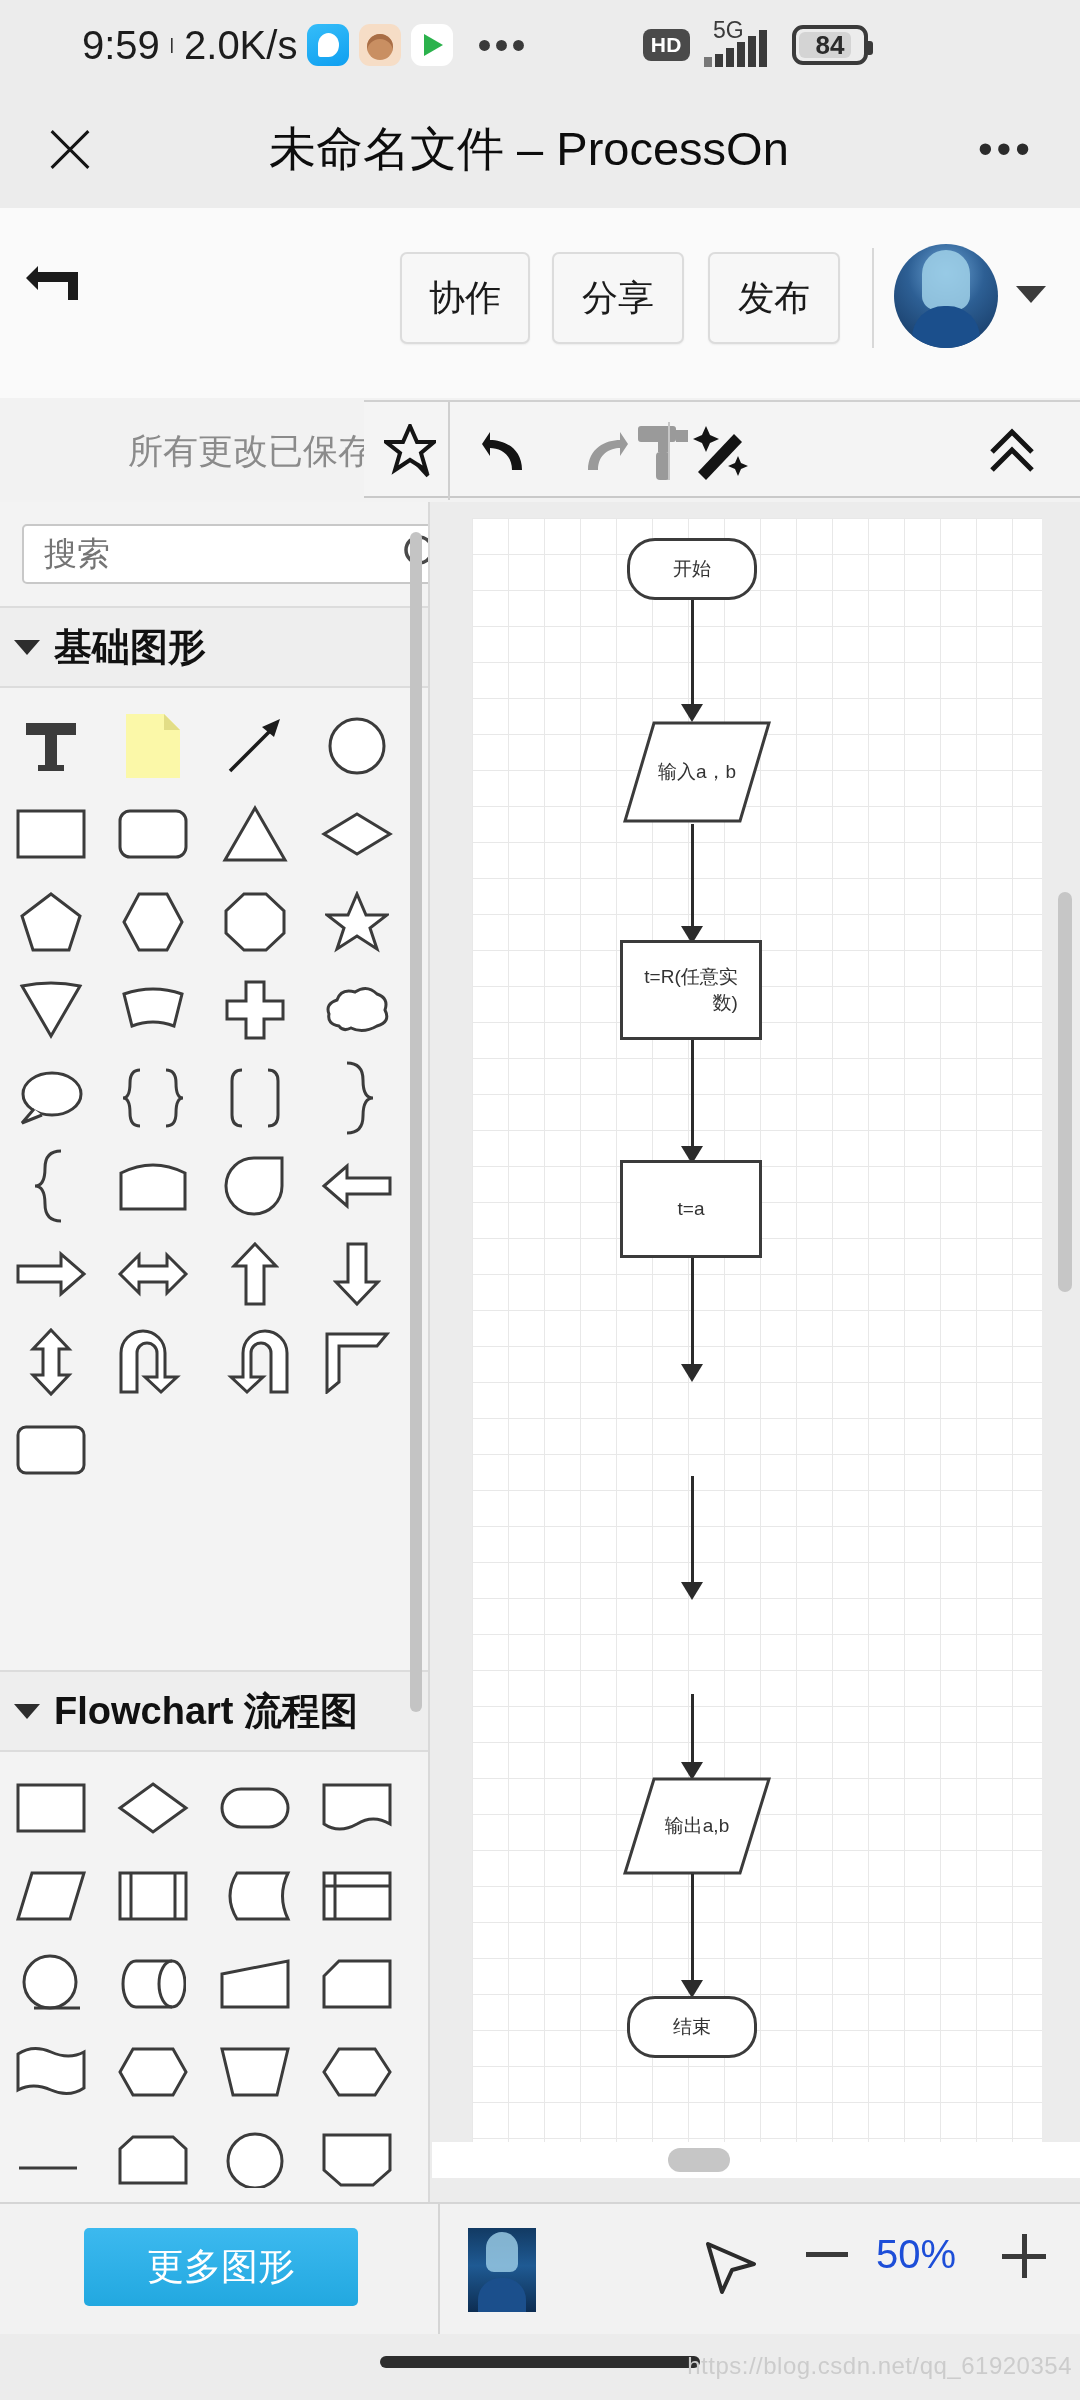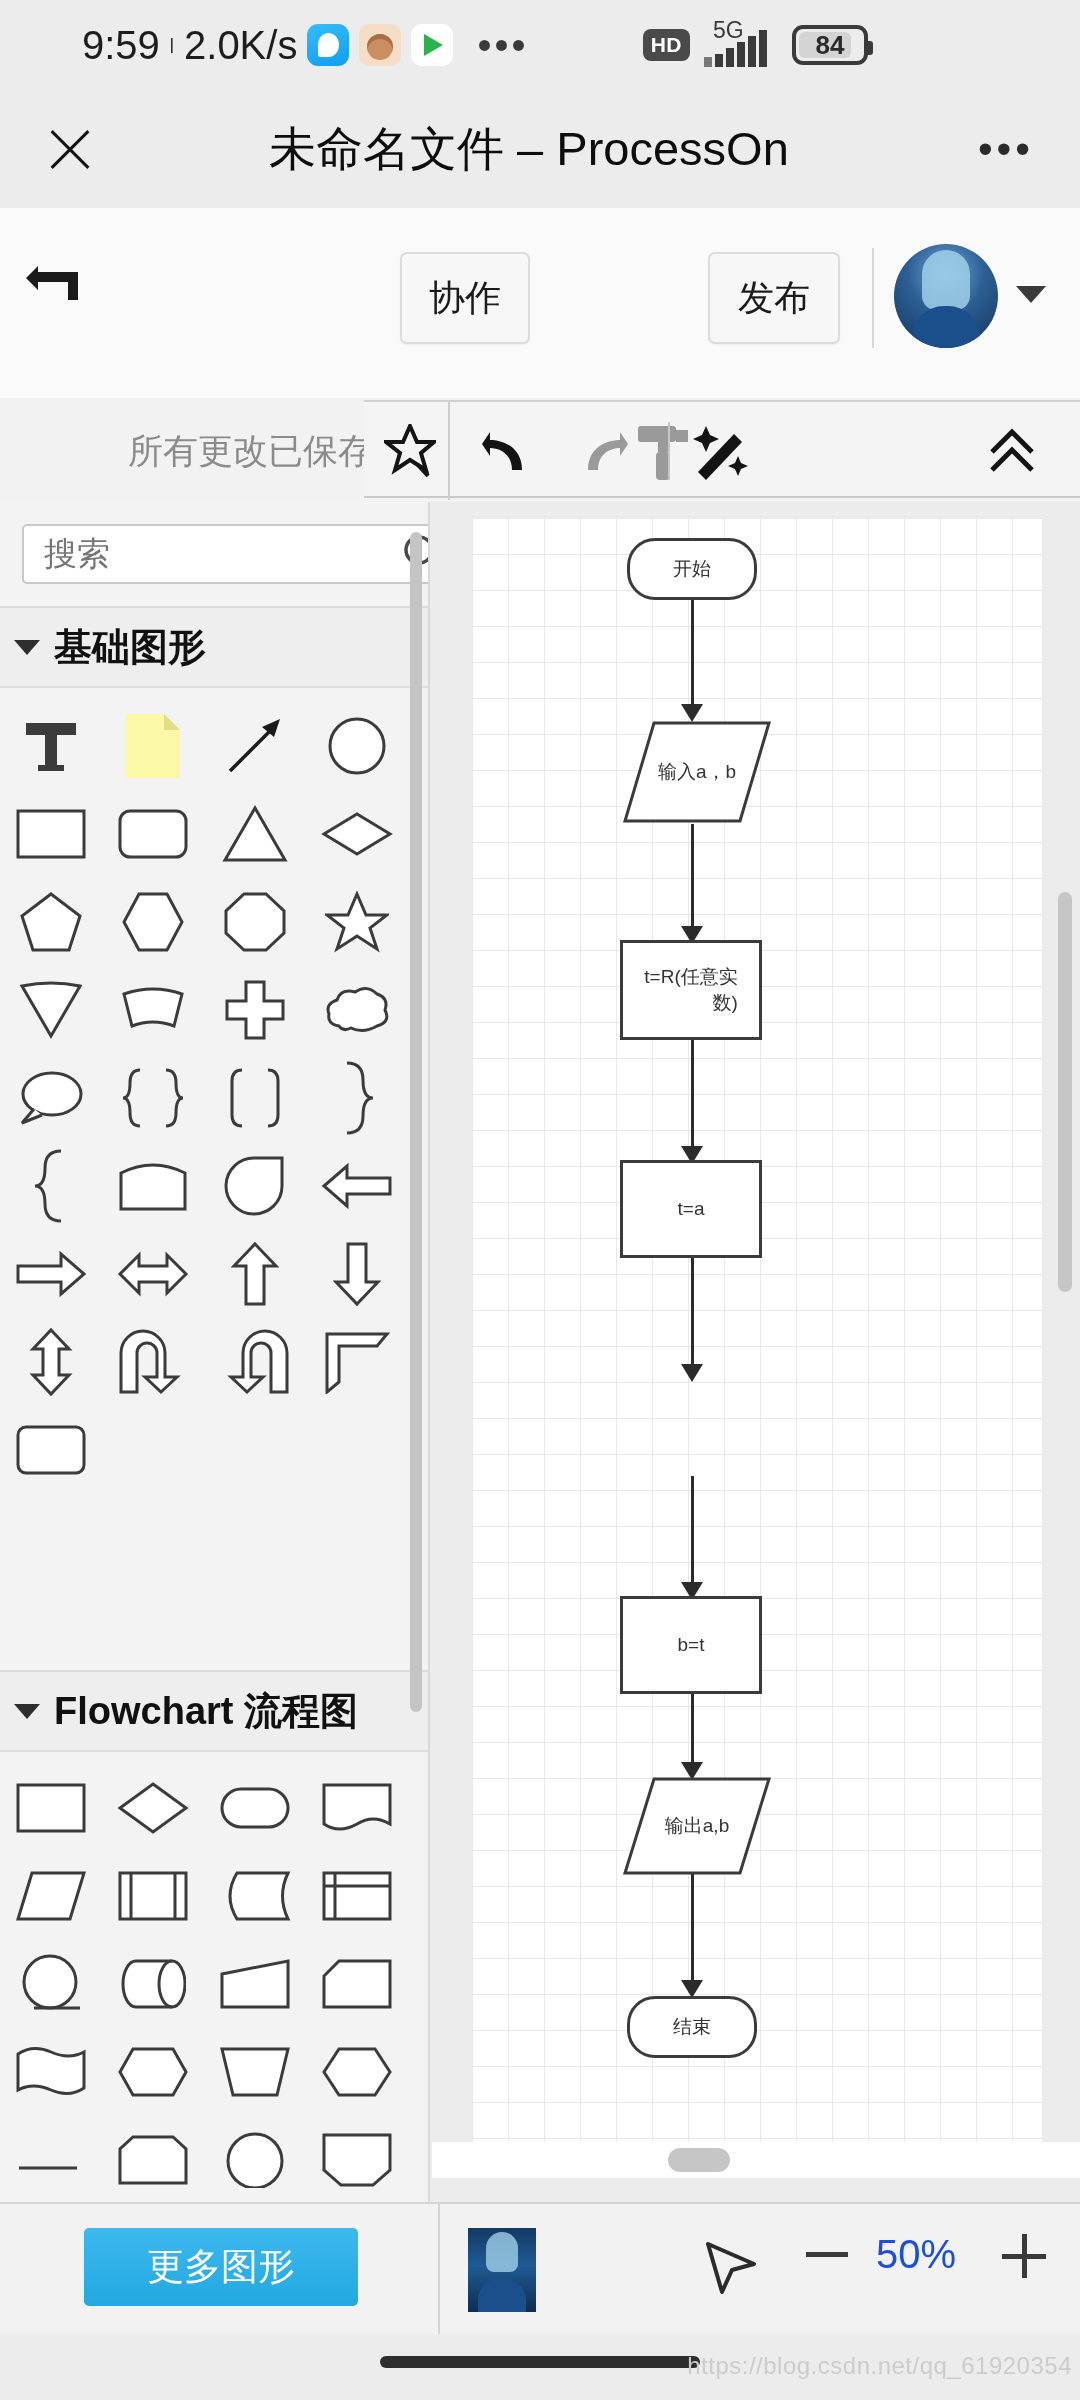--- a/index.html
+++ b/index.html
@@ -222,20 +222,21 @@
   <div id="title-text">未命名文件 – ProcessOn</div>
   <div id="title-more">•••</div>
 </div>
 
 <div id="appheader">
   <svg id="back-arrow" viewBox="0 0 58 46">
     <path d="M14 6 L2 18 L14 30 L14 22 L44 22 L44 40 L54 40 L54 12 L14 12 Z" fill="#1b1b1b"></path>
   </svg>
 
   <div class="hbtn" id="btn-collab">协作</div>
+  <div class="hbtn" id="btn-share">分享</div>
   <div class="hbtn" id="btn-publish">发布</div>
 
   <div id="hdr-div"></div>
   <div id="avatar">
     <span class="hair"></span>
       <span class="body"></span>
   </div>
   <div id="avatar-caret"></div>
 
   <div id="menubar">
@@ -625,23 +626,20 @@
 
     <div class="node n-rect" style="left:148px;top:642px;width:142px;height:98px;">
       <span>t=a</span>
     </div>
     <div class="conn" style="left:219px;top:740px;height:112px;"></div>
     <div class="arrowhead" style="left:209px;top:846px;"></div>
 
     <div class="conn" style="left:219px;top:958px;height:112px;"></div>
     <div class="arrowhead" style="left:209px;top:1064px;"></div>
 
-    <div class="node n-rect" style="left:148px;top:1078px;width:142px;height:98px;">
-      <span>b=t</span>
-    </div>
     <div class="conn" style="left:219px;top:1176px;height:74px;"></div>
     <div class="arrowhead" style="left:209px;top:1244px;"></div>
 
     <div class="node" style="left:150px;top:1258px;width:150px;height:100px;">
       <svg style="position:absolute;left:0;top:0" width="150" height="100" viewBox="0 0 150 100">
         <path d="M32 3 H147 L118 97 H3 Z" fill="#fff" stroke="#3b3b3b" stroke-width="3"></path>
       </svg>
       <span class="inner" style="position:relative;z-index:2">输出a,b</span>
     </div>
     <div class="conn" style="left:219px;top:1356px;height:112px;"></div>

